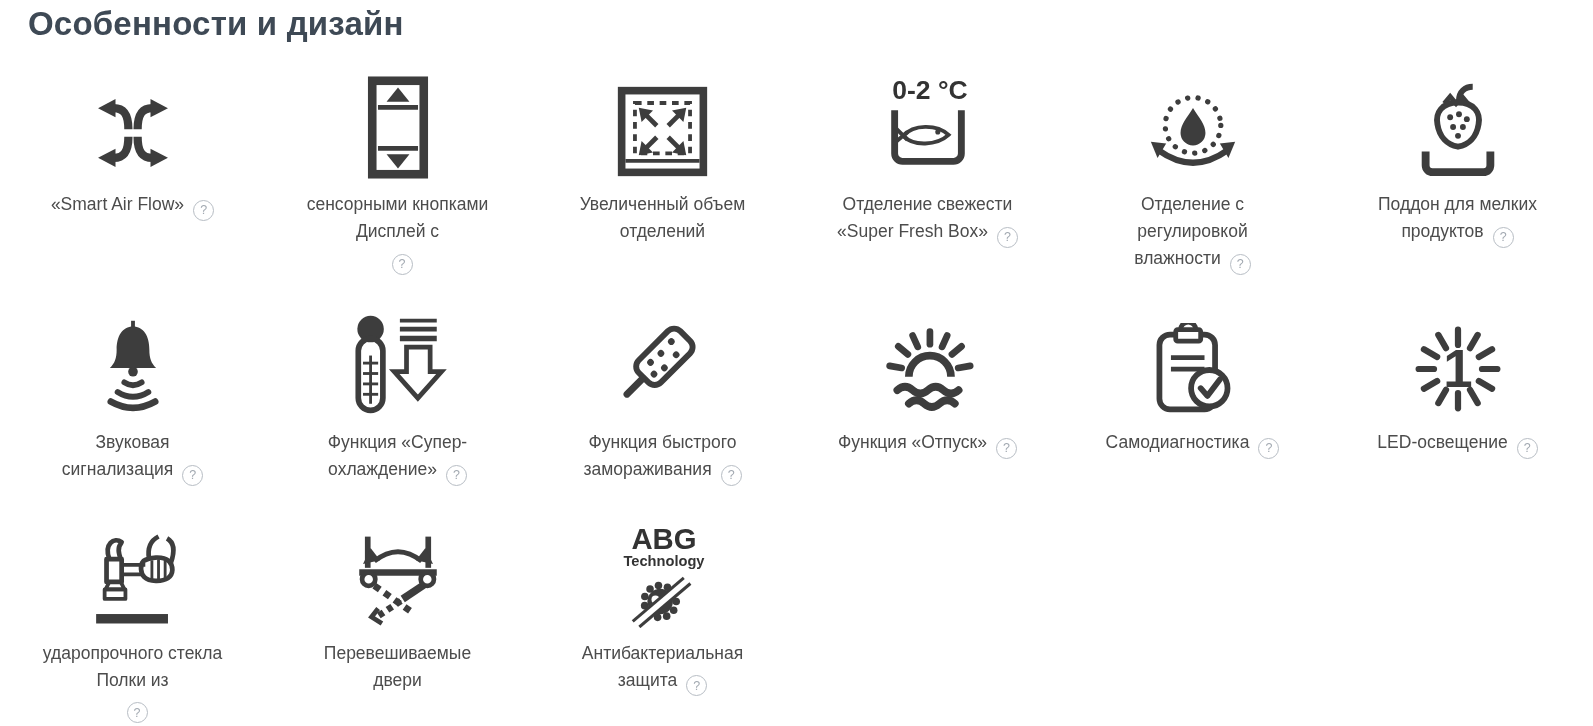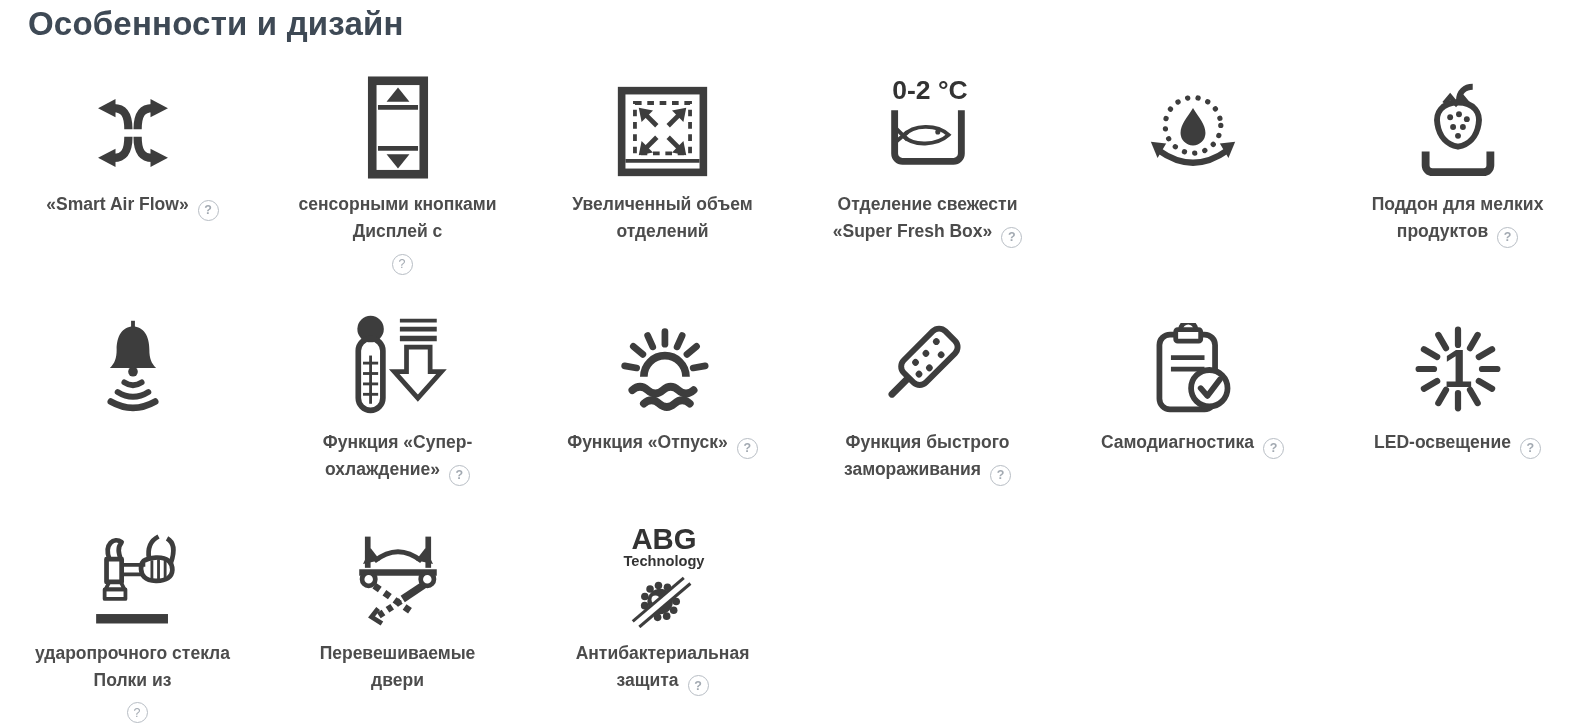--- a/index.html
+++ b/index.html
@@ -7,21 +7,21 @@
               font-family:"Liberation Sans", sans-serif; }
   .page { width:1593px; height:726px; position:relative; }
   .title { font-size:33px; font-weight:700; color:#3e4955; letter-spacing:.2px;
            padding:5px 0 0 28px; }
   .grid { margin-top:32px; display:grid; grid-template-columns:repeat(6,265px);
           row-gap:38px; justify-items:center; }
   .cell { display:flex; flex-direction:column; text-align:center; width:100%; }
   .icons { height:104px; display:flex; align-items:flex-end; justify-content:center;
            margin-bottom:12px; }
   .label { font-size:17.5px; line-height:27px; color:#4c4c4c; }
-  .line { display:block; white-space:nowrap;font-weight:bold; }
+  .line { display:block; white-space:nowrap; }
   .help { display:inline-flex; width:21px; height:21px; border:1.4px solid #b7bdc4;
           border-radius:50%; color:#a2a9b1; font-size:12.5px; line-height:1;
           align-items:center; justify-content:center; margin-left:9px;
           vertical-align:-4px; cursor:pointer; }
   .help-row { margin-top:5px; }
   svg { display:block; }
   svg text { font-family:"Liberation Sans", sans-serif; }
 </style>
 </head>
 <body>
@@ -107,20 +107,25 @@
     <div class="cell">
       <div class="icons">
         <svg width="96" height="92" viewBox="0 0 100 96" fill="none" stroke="#3d3d3d">
           <circle cx="50" cy="40" r="29" stroke-width="5.5" stroke-dasharray="0.1 10.8" stroke-linecap="round"></circle>
           <path d="M50 22 C44 32 37 39 37 48 A13 13 0 0 0 63 48 C63 39 56 32 50 22 Z" fill="#3d3d3d" stroke="none"></path>
           <path d="M14 66 Q50 92 86 66" stroke-width="6.5"></path>
           <polygon points="6,57 22,59 13,74" fill="#3d3d3d" stroke="none"></polygon>
           <polygon points="94,57 78,59 87,74" fill="#3d3d3d" stroke="none"></polygon>
         </svg>
       </div>
+      <div class="label">
+        <span class="line">Отделение с</span>
+        <span class="line">регулировкой</span>
+        <span class="line"><span>влажности</span><span class="help">?</span></span>
+      </div>
     </div>
 
     <div class="cell">
       <div class="icons">
         <svg width="100" height="102" viewBox="0 0 100 104" fill="none" stroke="#3d3d3d">
           <path d="M51 24 C51 15 57 10 65 10" stroke-width="6"></path>
           <polyline points="36,27 42,20 48,27 54,20 60,27" stroke-width="5"></polyline>
           <path d="M50 26 C33 26 27 37 29 48 C31 61 39 69 50 71 C61 69 69 61 71 48 C73 37 67 26 50 26 Z" stroke-width="6"></path>
           <g fill="#3d3d3d" stroke="none">
             <circle cx="42" cy="41" r="3"></circle>
@@ -142,20 +147,24 @@
     <div class="cell">
       <div class="icons">
         <svg width="98" height="102" viewBox="0 0 100 106" fill="none" stroke="#3d3d3d">
           <line x1="50" y1="6" x2="50" y2="14" stroke-width="4"></line>
           <path d="M50 12 C39 12 33 22 33 36 C33 45 31 50 26 55 L74 55 C69 50 67 45 67 36 C67 22 61 12 50 12 Z" fill="#3d3d3d" stroke="none"></path>
           <circle cx="50" cy="59" r="5" fill="#3d3d3d" stroke="none"></circle>
           <path d="M41 70 Q50 76 59 70" stroke-width="6" stroke-linecap="round"></path>
           <path d="M34 80 Q50 90 66 80" stroke-width="6" stroke-linecap="round"></path>
           <path d="M27 90 Q50 103 73 90" stroke-width="7" stroke-linecap="round"></path>
         </svg>
+      </div>
+      <div class="label">
+        <span class="line">Звуковая</span>
+        <span class="line"><span>сигнализация</span><span class="help">?</span></span>
       </div>
     </div>
 
     <div class="cell">
       <div class="icons">
         <svg width="106" height="104" viewBox="0 0 112 110" fill="none" stroke="#3d3d3d">
           <circle cx="27" cy="17" r="14" fill="#3d3d3d" stroke="none"></circle>
           <rect x="14" y="27" width="26" height="76" rx="13" stroke-width="6"></rect>
           <line x1="27" y1="45" x2="27" y2="96" stroke-width="3"></line>
           <line x1="19" y1="53" x2="35" y2="53" stroke-width="3"></line>
@@ -169,60 +178,60 @@
         </svg>
       </div>
       <div class="label">
         <span class="line">Функция «Супер-</span>
         <span class="line"><span>охлаждение»</span><span class="help">?</span></span>
       </div>
     </div>
 
     <div class="cell">
       <div class="icons">
-        <svg width="96" height="92" viewBox="0 0 100 96" fill="none" stroke="#3d3d3d">
-          <path d="M30 54 A22 22 0 0 1 74 54" stroke-width="8"></path>
-          <g stroke-width="7" stroke-linecap="round">
-            <line x1="22.5" y1="44.8" x2="10" y2="42.6"></line>
-            <line x1="29" y1="30.7" x2="19" y2="22.3"></line>
-            <line x1="39.3" y1="22.8" x2="34" y2="11"></line>
-            <line x1="52" y1="20" x2="52" y2="7"></line>
-            <line x1="64.7" y1="22.8" x2="70" y2="11"></line>
-            <line x1="75" y1="30.7" x2="85" y2="22.3"></line>
-            <line x1="81.5" y1="44.8" x2="94" y2="42.6"></line>
-          </g>
-          <path d="M18 68 Q26 61 34 68 T50 68 T66 68 T82 68" stroke-width="8" stroke-linecap="round"></path>
-          <path d="M30 82 Q38 75 46 82 T62 82 T78 82" stroke-width="8" stroke-linecap="round"></path>
-        </svg>
-      </div>
-      <div class="label">
-        <span class="line"><span>Функция «Отпуск»</span><span class="help">?</span></span>
-      </div>
-    </div>
-
-    <div class="cell">
-      <div class="icons">
         <svg width="98" height="98" viewBox="0 0 100 100" fill="none" stroke="#3d3d3d">
           <g transform="rotate(45 50 40)">
             <rect x="34" y="8" width="32" height="60" rx="9" stroke-width="6"></rect>
             <g fill="#3d3d3d" stroke="none">
               <circle cx="44" cy="22" r="3.4"></circle>
                 <circle cx="57" cy="28" r="3.4"></circle>
               <circle cx="45" cy="38" r="3.4"></circle>
                 <circle cx="58" cy="46" r="3.4"></circle>
               <circle cx="44" cy="52" r="3.4"></circle>
                 <circle cx="55" cy="58" r="3.4"></circle>
             </g>
             <line x1="50" y1="70" x2="50" y2="92" stroke-width="7" stroke-linecap="round"></line>
           </g>
         </svg>
       </div>
       <div class="label">
         <span class="line">Функция быстрого</span>
         <span class="line"><span>замораживания</span><span class="help">?</span></span>
+      </div>
+    </div>
+
+    <div class="cell">
+      <div class="icons">
+        <svg width="96" height="92" viewBox="0 0 100 96" fill="none" stroke="#3d3d3d">
+          <path d="M30 54 A22 22 0 0 1 74 54" stroke-width="8"></path>
+          <g stroke-width="7" stroke-linecap="round">
+            <line x1="22.5" y1="44.8" x2="10" y2="42.6"></line>
+            <line x1="29" y1="30.7" x2="19" y2="22.3"></line>
+            <line x1="39.3" y1="22.8" x2="34" y2="11"></line>
+            <line x1="52" y1="20" x2="52" y2="7"></line>
+            <line x1="64.7" y1="22.8" x2="70" y2="11"></line>
+            <line x1="75" y1="30.7" x2="85" y2="22.3"></line>
+            <line x1="81.5" y1="44.8" x2="94" y2="42.6"></line>
+          </g>
+          <path d="M18 68 Q26 61 34 68 T50 68 T66 68 T82 68" stroke-width="8" stroke-linecap="round"></path>
+          <path d="M30 82 Q38 75 46 82 T62 82 T78 82" stroke-width="8" stroke-linecap="round"></path>
+        </svg>
+      </div>
+      <div class="label">
+        <span class="line"><span>Функция «Отпуск»</span><span class="help">?</span></span>
       </div>
     </div>
 
     <div class="cell">
       <div class="icons">
         <svg width="96" height="94" viewBox="0 0 100 98" fill="none" stroke="#3d3d3d">
           <rect x="15" y="12" width="58" height="78" rx="11" stroke-width="6"></rect>
           <rect x="32" y="7" width="26" height="12" rx="2" stroke-width="5" fill="#ffffff"></rect>
           <path d="M37 7 a8 8 0 0 1 16 0" stroke-width="5"></path>
           <line x1="27" y1="36" x2="62" y2="36" stroke-width="5"></line>

